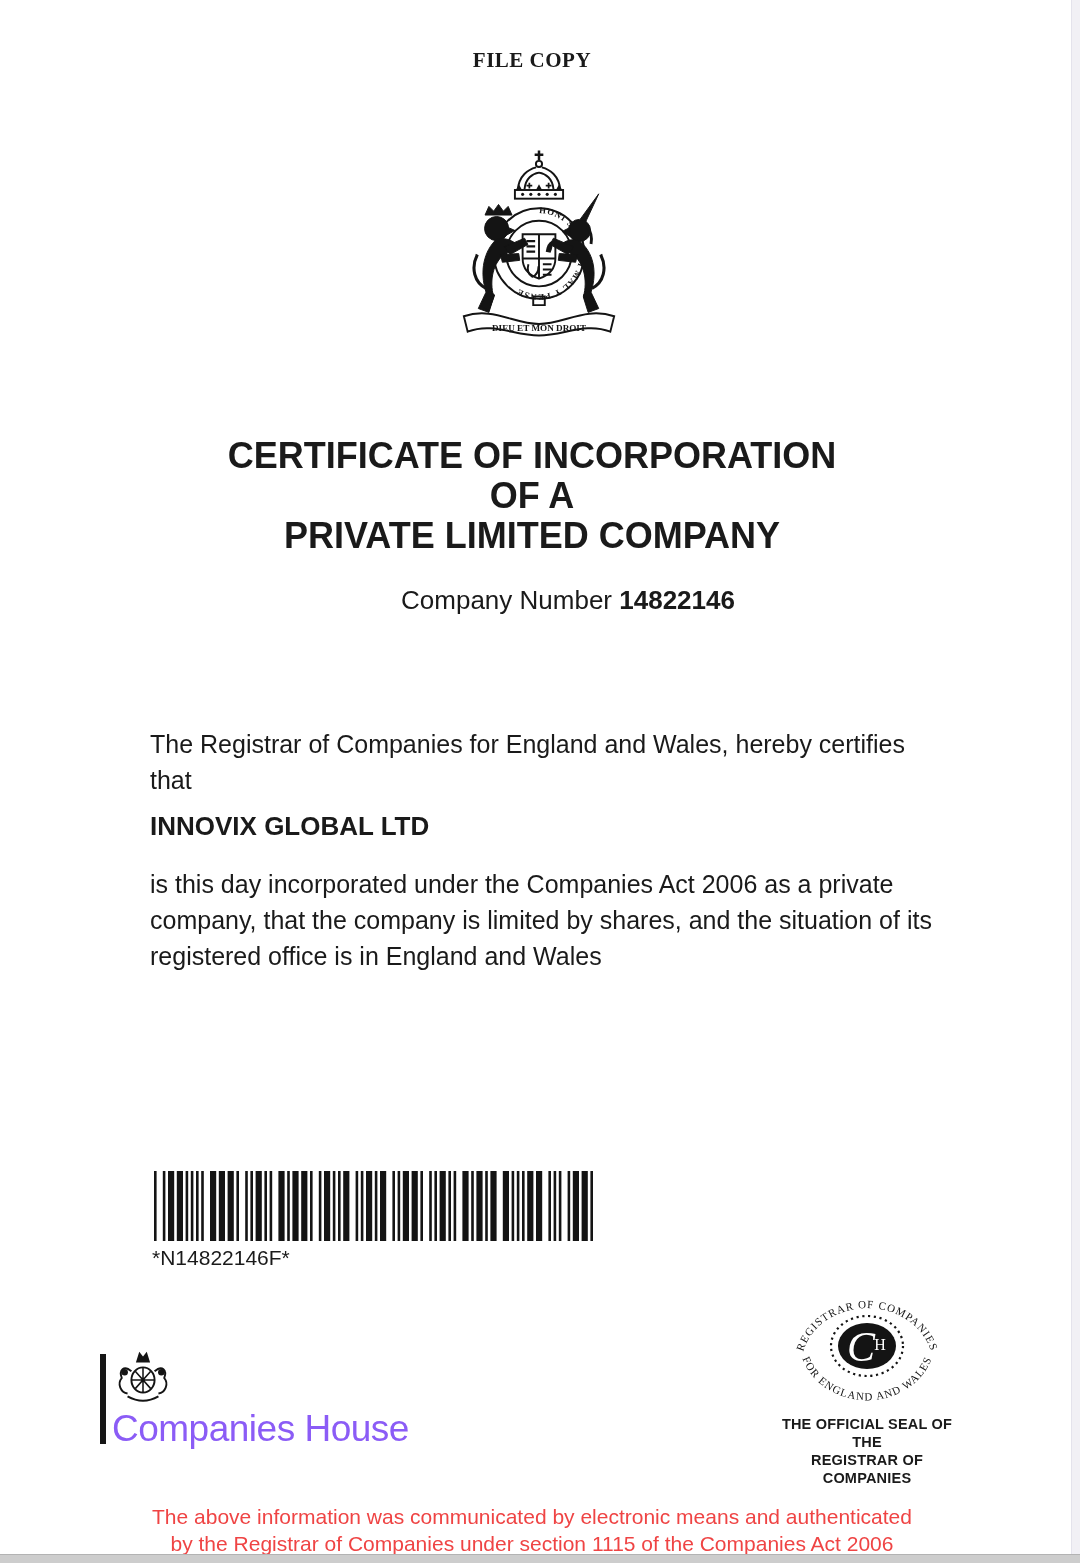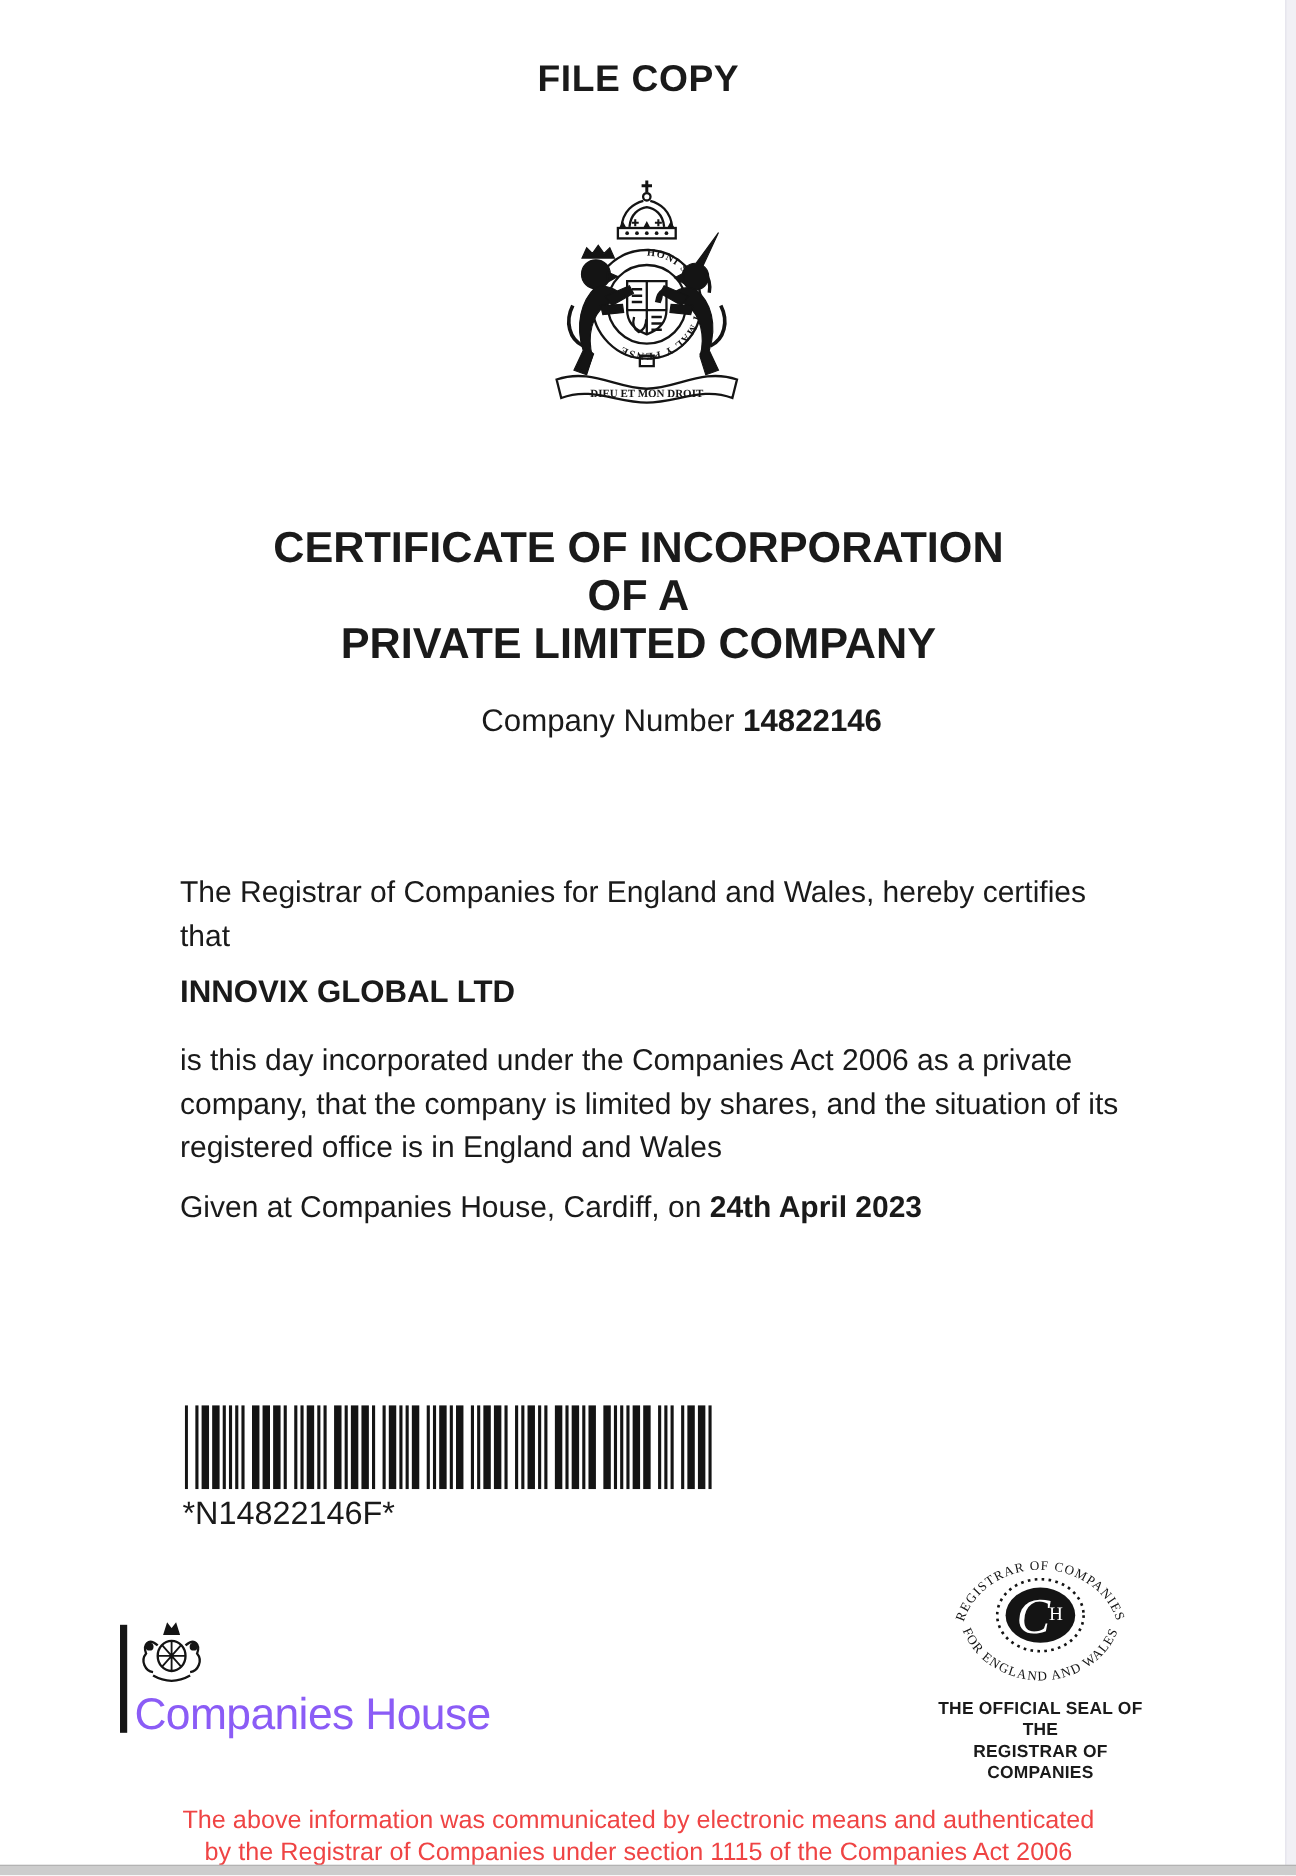--- a/index.html
+++ b/index.html
@@ -2,33 +2,33 @@
 <html><head>
 <meta charset="utf-8">
 <style>
   html,body{margin:0;padding:0;background:#ffffff;}
   .page{
     position:relative; width:1080px; height:1563px; background:#ffffff;
     font-family:"Liberation Sans", sans-serif; color:#1a1a1a; overflow:hidden;
   }
   .abs{position:absolute;}
   .center{left:0; width:1064px; text-align:center;}
-  .file-copy{top:48px; font-size:31px; font-weight:bold; letter-spacing:.5px;}
+  .file-copy{top:48px; font-size:21px; font-weight:bold; letter-spacing:.5px;font-family:Liberation Serif, serif;}
   .arms{left:433px; top:142px;}
   .cert-title{top:436px; font-size:36px; font-weight:bold; line-height:40px;}
   .company-number{top:585px; font-size:26px;padding-left:36px;}
   .company-number b{font-weight:bold;}
   .bodytext{left:150px; width:830px; font-size:25px; line-height:36px;}
   .p1{top:726px;}
   .company-name{top:808px; font-size:26px; font-weight:bold;}
   .p2{top:866px;}
   .given{top:988px;}
   .line{display:block;}
   .barcode-box{left:154px; top:1171px;}
-  .barcode-label{left:152px; top:1246px; font-size:27px;}
+  .barcode-label{left:152px; top:1246px; font-size:21px;}
   .seal{left:768px; top:1286px; width:198px; text-align:center;}
   .seal-caption{left:768px; top:1402px; width:198px; text-align:center;
     font-size:14.5px; font-weight:bold; line-height:18px; letter-spacing:.2px;margin-top:13px;}
   .ch-bar{left:100px; top:1354px; width:6px; height:90px; background:#161616;}
   .ch-crest{left:112px; top:1350px;}
   .ch-name{left:112px; top:1408px; font-size:37px; color:#8b5cf6; letter-spacing:-.5px;}
   .footer{top:1503px; font-size:21px; line-height:27px; color:#ef4444;}
   .right-edge{right:0; top:0; width:8px; height:1563px; background:#f1f0f5; border-left:1px solid #e4e3ec;}
   .bottom-bar{left:0; bottom:0; width:1080px; height:8px; background:#cdcdcd; border-top:1px solid #b3b3b3;}
   svg text{font-family:"Liberation Serif", serif;}
@@ -125,25 +125,20 @@
   </div>
 
   <div class="abs bodytext company-name">INNOVIX GLOBAL LTD</div>
 
   <div class="abs bodytext p2">
     <span class="line">is this day incorporated under the Companies Act 2006 as a private</span>
     <span class="line">company, that the company is limited by shares, and the situation of its</span>
     <span class="line">registered office is in England and Wales</span>
   </div>
 
-  <div class="abs bodytext given">
-    <span>Given at Companies House, Cardiff, on</span>
-    <span> </span>
-    <b>24th April 2023</b>
-  </div>
 
   <svg class="abs barcode-box" width="440" height="70" viewBox="0 0 440 70">
       <g fill="#141414">
         <rect x="0.00" y="0" width="2.6" height="70"></rect>
         <rect x="8.80" y="0" width="2.6" height="70"></rect>
         <rect x="14.00" y="0" width="6.2" height="70"></rect>
         <rect x="22.80" y="0" width="6.2" height="70"></rect>
         <rect x="31.60" y="0" width="2.6" height="70"></rect>
         <rect x="36.80" y="0" width="2.6" height="70"></rect>
         <rect x="42.00" y="0" width="2.6" height="70"></rect>

